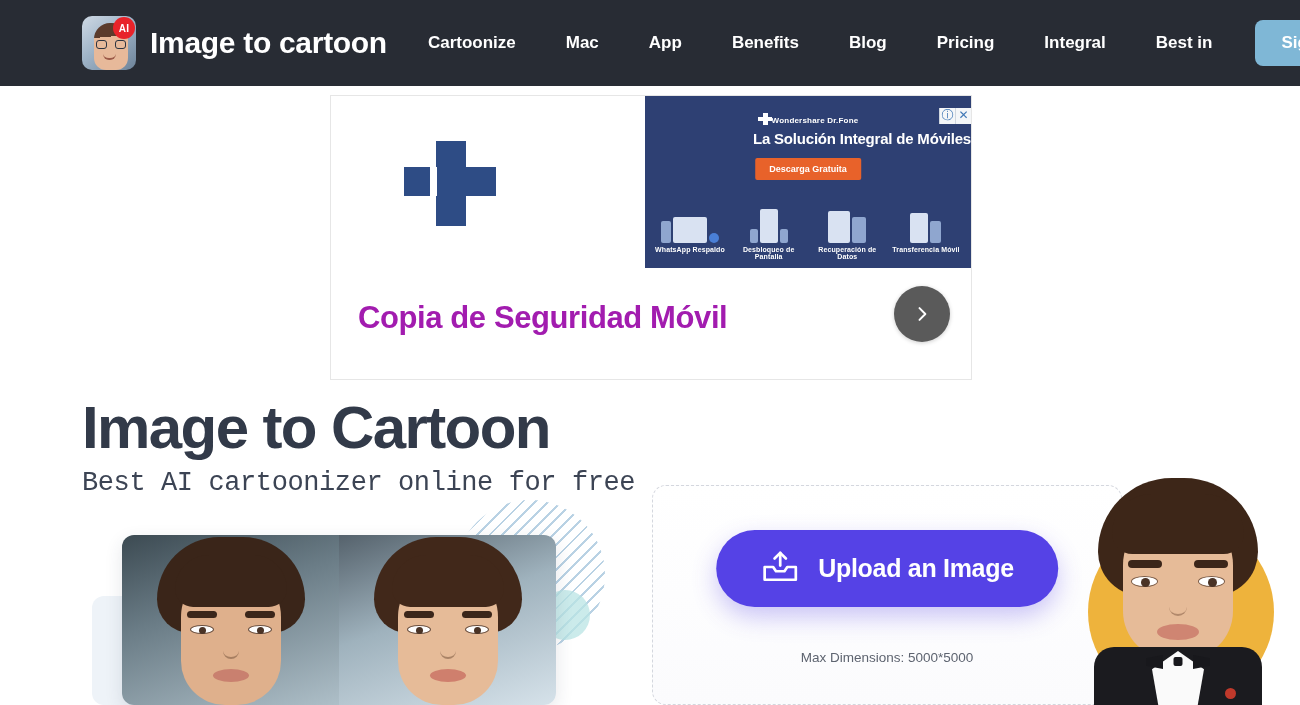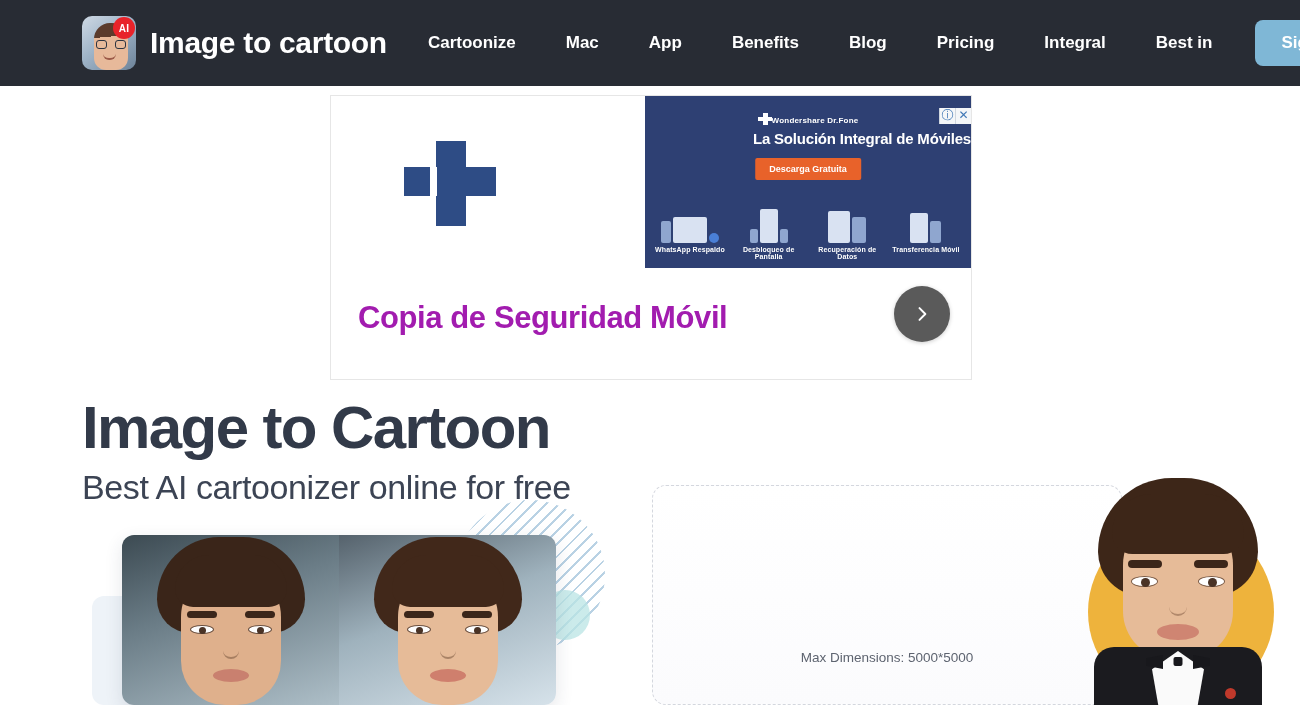--- a/index.html
+++ b/index.html
@@ -184,21 +184,21 @@
   }
 
   
   .hero-title {
     position: absolute; left: 82px; top: 398px;
     font-size: 60px; font-weight: 700; color: #323a49;
     letter-spacing: -1.6px; line-height: 1;
   }
   .hero-sub {
     position: absolute; left: 82px; top: 468px;
-    font-size: 34px; color: #3c4454; letter-spacing: -0.4px;
+    font-size: 27px; color: #3c4454; letter-spacing: -0.4px; font-family: Liberation Mono, monospace;
   }
 
   
   .deco-stripes {
     position: absolute; left: 455px; top: 500px;
     width: 150px; height: 150px; border-radius: 50%;
     background: repeating-linear-gradient(-45deg,#b9d2e4 0 2px, rgba(255,255,255,0) 2px 9px);
   }
   .deco-teal {
     position: absolute; left: 540px; top: 590px;
@@ -496,20 +496,30 @@
         <div class="eye r">
           <em></em>
         </div>
       <div class="nose"></div>
         <div class="mouth"></div>
     </div>
   </div>
 </div>
 
 <div class="upload-panel">
+  <button class="upload-btn">
+    <span>
+      <svg width="40" height="34" viewBox="0 0 28 24" fill="none" stroke="#ffffff" stroke-width="1.9" stroke-linecap="round" stroke-linejoin="round">
+        <path d="M3 12 L3 21 L25 21 L25 12 L19 12 L17 15 L11 15 L9 12 Z"></path>
+        <path d="M14 2 L14 11"></path>
+        <path d="M10 6 L14 2 L18 6"></path>
+      </svg>
+    </span>
+    <span class="label">Upload an Image</span>
+  </button>
   <div class="drop-note">
     <div>Max Dimensions: 5000*5000</div>
   </div>
 </div>
 
 <div class="avatar-stage">
   <div class="avatar-circle"></div>
   <div class="av">
     <div class="hair"></div>
     <div class="skin"></div>

